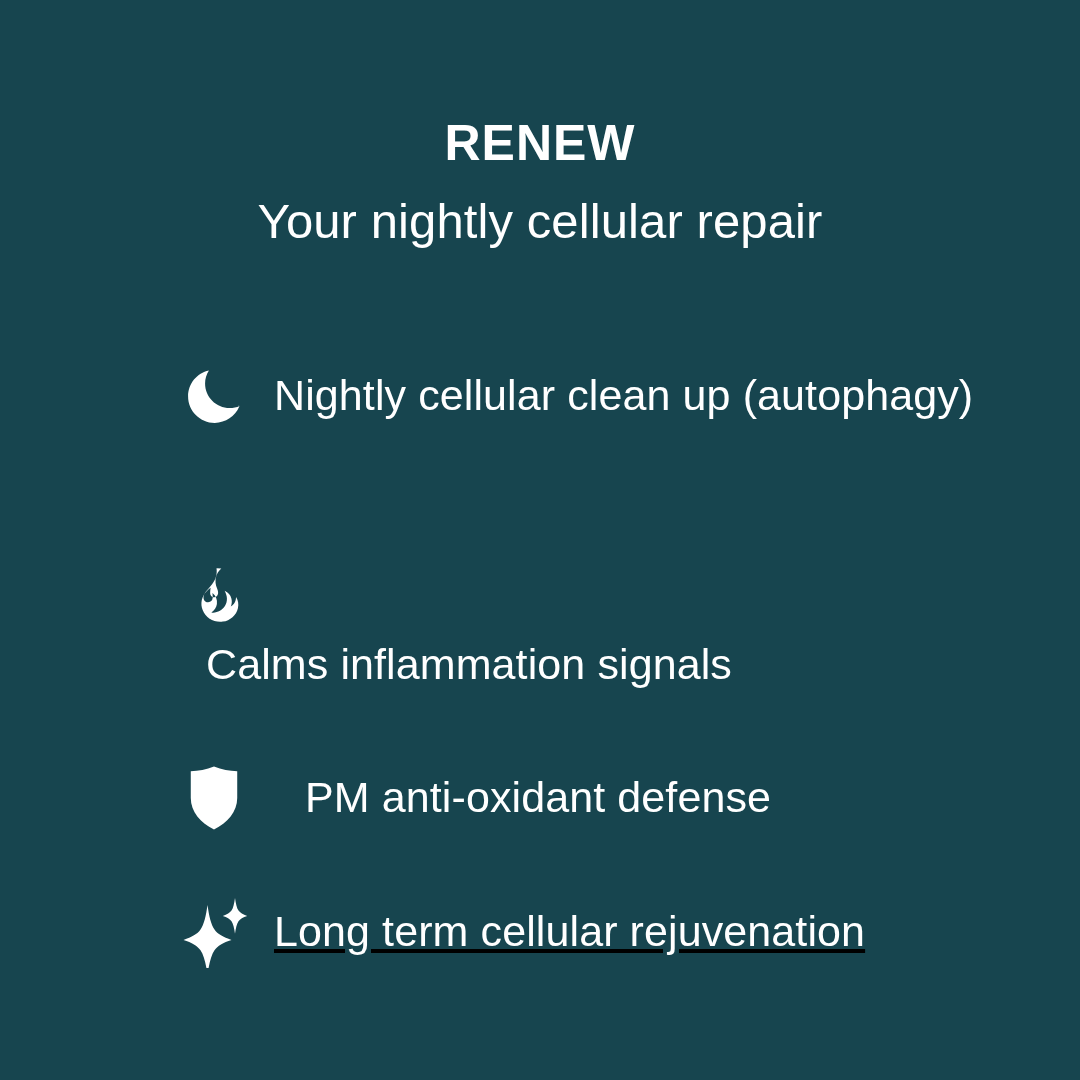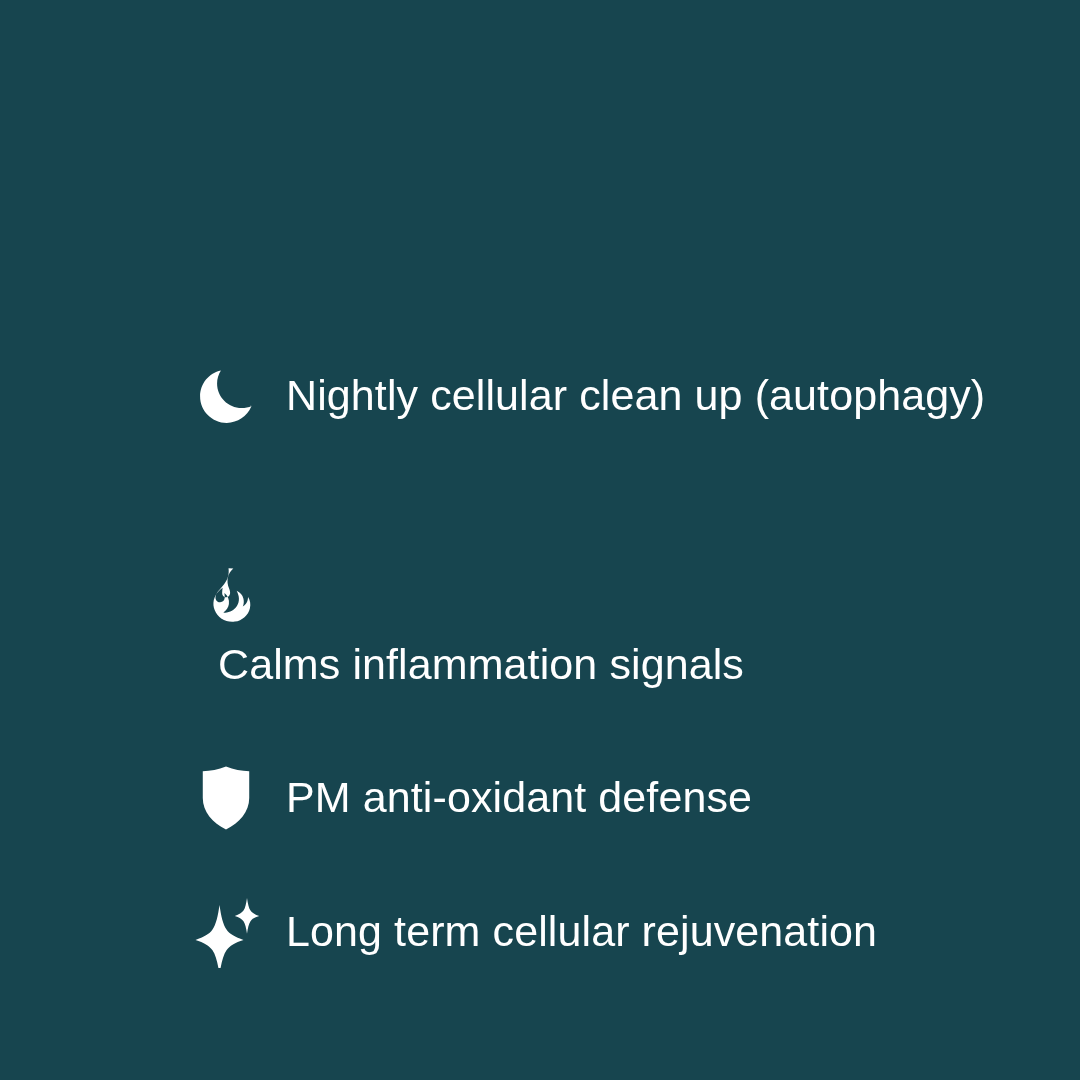--- a/index.html
+++ b/index.html
@@ -44,21 +44,21 @@
     color: #ffffff;
     line-height: 1.0;
     margin: 0;
     padding-top: 29px;
     letter-spacing: 0.1px;
   }
 
   
   .benefits {
     position: absolute;
-    left: 192px;
+    left: 180px;
     top: 362px;
     width: 800px;
   }
   .benefit-row {
     display: flex;
     align-items: flex-start;
     width: 100%;
   }
   .benefit-icon {
     flex: 0 0 auto;
@@ -78,28 +78,32 @@
     color: #ffffff;
     font-size: 43px;
     font-weight: 300;
     line-height: 67px;
     letter-spacing: 0.1px;
   }
 
   
   .row-0 { margin-bottom: 0px; }
   .row-1 { margin-top: 133px; flex-direction: column; }
-  .row-2 { margin-top: 66px; }
-  .row-3 { margin-top: 66px; }
+  .row-2 { margin-top: 66px; gap: 31px; }
+  .row-3 { margin-top: 66px; text-decoration: underline; }
 </style>
 </head>
 <body style="background: rgb(23, 69, 79);">
 
 <div class="card" style="background: rgb(23, 69, 79);">
 
+  <div class="header">
+    <div class="title" style="color: rgb(255, 255, 255);">RENEW</div>
+    <div class="subtitle" style="color: rgb(255, 255, 255);">Your nightly cellular repair</div>
+  </div>
 
   <div class="benefits">
 
     <div class="benefit-row row-0">
       <span class="benefit-icon">
         <svg width="68" height="68" viewBox="0 0 64 64" aria-hidden="true" style="fill: rgb(255, 255, 255);">
           <path d="M56.2 41.4c-2.9 1.3-6.1 2-9.5 2C34 43.4 23.6 33 23.6 20.3c0-4.6 1.3-8.8 3.6-12.4
                    C16 10.2 7.6 20.2 7.6 32.2c0 13.9 11.2 25.1 25.1 25.1 10.3 0 19.1-6.2 23.0-15.1
                    c.3-.6.1-1.1-.3-1.3-.2-.1-.5-.1-.8.0z"></path>
         </svg>

